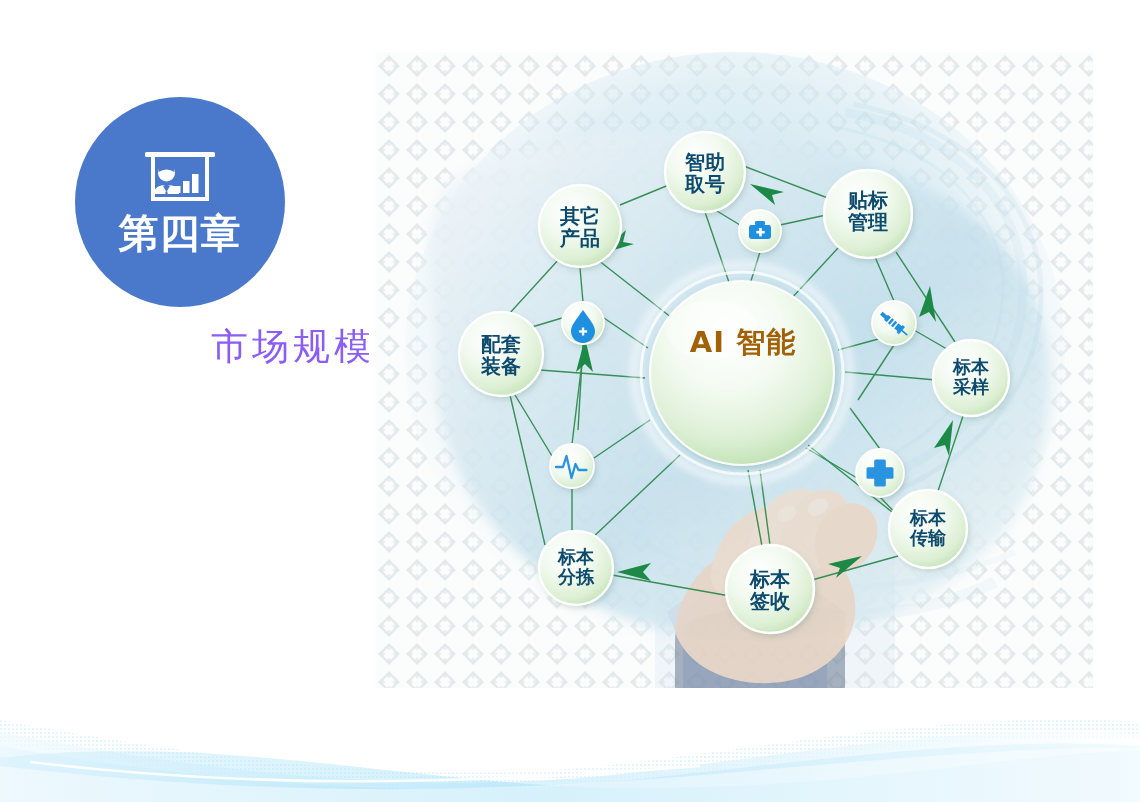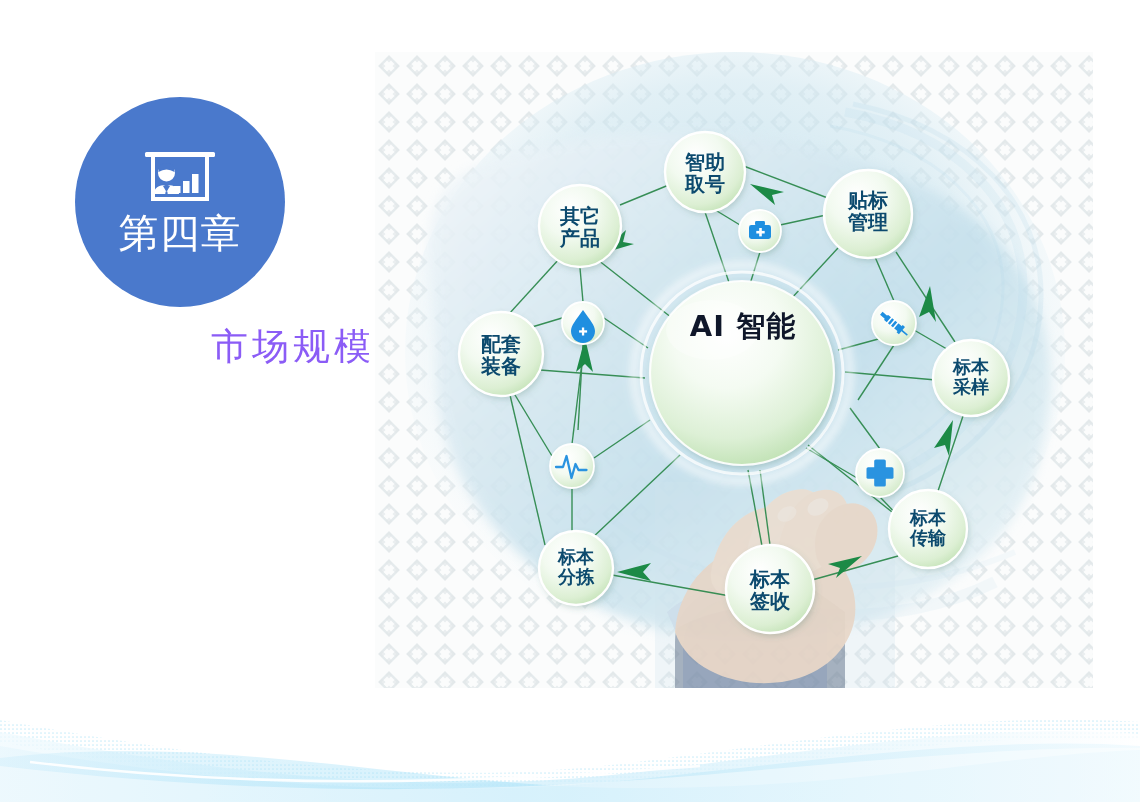--- a/index.html
+++ b/index.html
@@ -41,21 +41,21 @@
   #chapter-icon {
     width: 78px;
     height: 60px;
     margin-bottom: 2px;
   }
 
   #chapter-label {
     font-family: "DejaVu Sans", "Liberation Sans", sans-serif;
     color: #ffffff;
     font-size: 40px;
-    font-weight: normal;
+    font-weight: bold;
     letter-spacing: 1px;
     line-height: 1.05;
   }
 
   #section-title {
     position: absolute;
     left: 0;
     top: 322px;
     width: 375px;
     text-align: right;
@@ -98,27 +98,27 @@
     color: #0c4a6e;
     line-height: 1.12;
     pointer-events: none;
     white-space: pre;
   }
   .node-label.big { font-size: 20px; }
 
   #center-label {
     position: absolute;
     left: 645px;
-    top: 304px;
+    top: 320px;
     width: 196px;
     text-align: center;
     font-family: "DejaVu Sans", "Liberation Sans", sans-serif;
     font-weight: bold;
     font-size: 29px;
-    color: #0f172a;
+    color: #a16207;
     line-height: 1.55;
     letter-spacing: 1px;
     pointer-events: none;
   }
 </style>
 </head>
 <body>
 
 <div id="left-panel">
 

